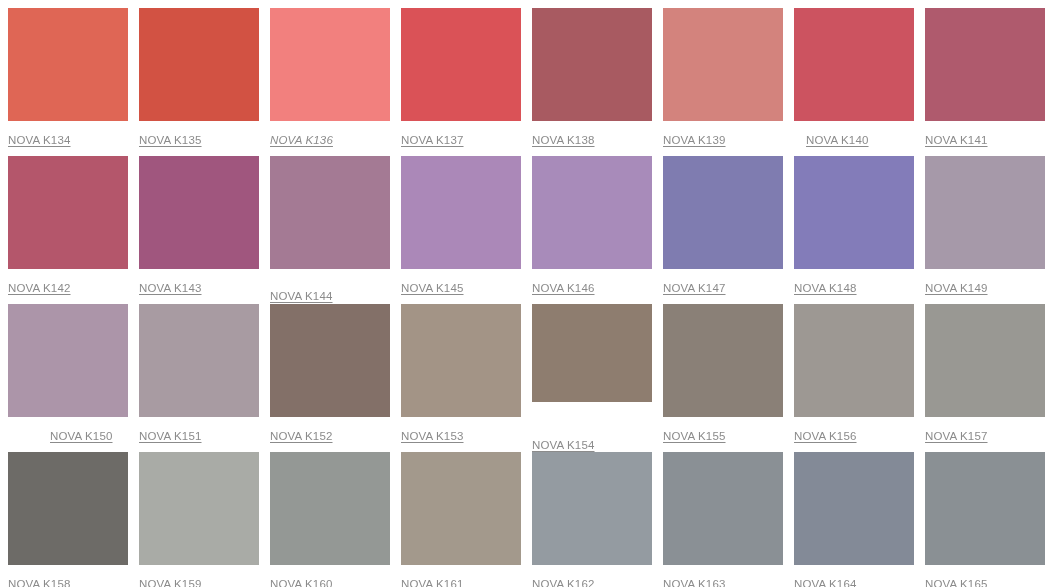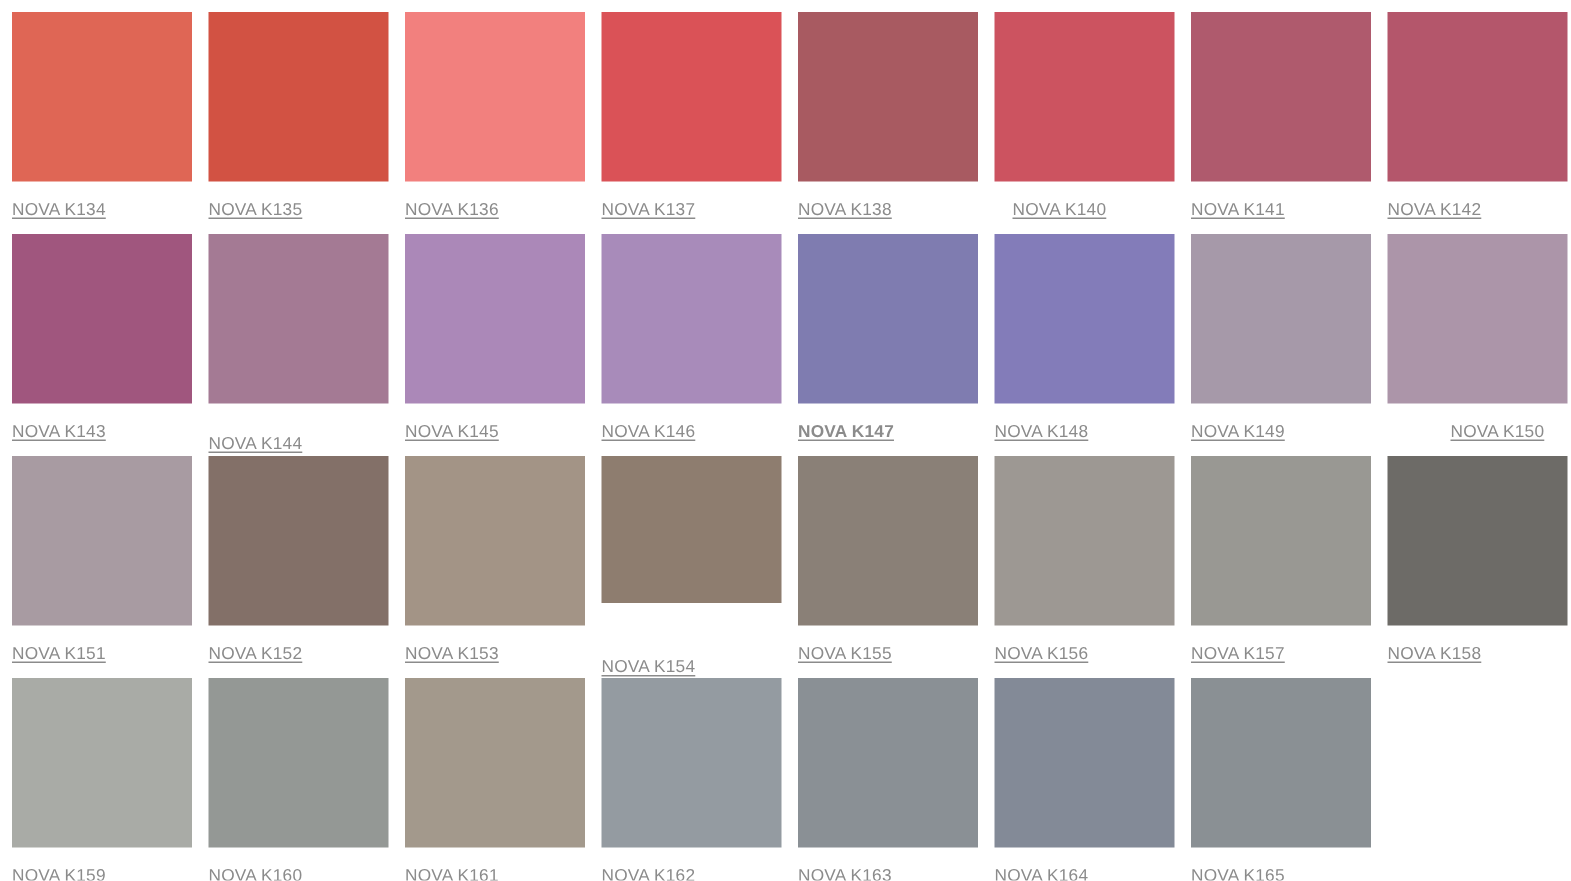--- a/index.html
+++ b/index.html
@@ -55,29 +55,33 @@
     <div class="swatch-cell">
       <div class="swatch-chip" style="background-color: rgb(223, 102, 85);"></div>
       <a class="swatch-label" style="color: rgb(139, 139, 139);">NOVA K134</a>
     </div>
     <div class="swatch-cell">
       <div class="swatch-chip" style="background-color: rgb(210, 82, 67);"></div>
       <a class="swatch-label" style="color: rgb(139, 139, 139);">NOVA K135</a>
     </div>
     <div class="swatch-cell">
       <div class="swatch-chip" style="background-color: rgb(242, 128, 126);"></div>
-      <a class="swatch-label" style="color: rgb(139, 139, 139);">NOVA K136</a>
+      <a class="swatch-label" style="color: rgb(139, 139, 139); font-style: italic;">NOVA K136</a>
     </div>
     <div class="swatch-cell">
       <div class="swatch-chip" style="background-color: rgb(218, 82, 87);"></div>
       <a class="swatch-label" style="color: rgb(139, 139, 139);">NOVA K137</a>
     </div>
     <div class="swatch-cell">
       <div class="swatch-chip" style="background-color: rgb(168, 90, 97);"></div>
       <a class="swatch-label" style="color: rgb(139, 139, 139);">NOVA K138</a>
+    </div>
+    <div class="swatch-cell">
+      <div class="swatch-chip" style="background-color: rgb(211, 131, 125);"></div>
+      <a class="swatch-label" style="color: rgb(139, 139, 139);">NOVA K139</a>
     </div>
     <div class="swatch-cell">
       <div class="swatch-chip" style="background-color: rgb(204, 83, 96);"></div>
       <a class="swatch-label" style="color: rgb(139, 139, 139); margin-left: 12px;">NOVA K140</a>
     </div>
     <div class="swatch-cell">
       <div class="swatch-chip" style="background-color: rgb(175, 90, 109);"></div>
       <a class="swatch-label" style="color: rgb(139, 139, 139);">NOVA K141</a>
     </div>
     <div class="swatch-cell">
@@ -95,21 +99,21 @@
     <div class="swatch-cell">
       <div class="swatch-chip" style="background-color: rgb(171, 136, 184);"></div>
       <a class="swatch-label" style="color: rgb(139, 139, 139);">NOVA K145</a>
     </div>
     <div class="swatch-cell">
       <div class="swatch-chip" style="background-color: rgb(168, 139, 186);"></div>
       <a class="swatch-label" style="color: rgb(139, 139, 139); margin-top: 12px;">NOVA K146</a>
     </div>
     <div class="swatch-cell">
       <div class="swatch-chip" style="background-color: rgb(127, 124, 176);"></div>
-      <a class="swatch-label" style="color: rgb(139, 139, 139); font-weight: bold;">NOVA K147</a>
+      <a class="swatch-label" style="color: rgb(139, 139, 139);">NOVA K147</a>
     </div>
     <div class="swatch-cell">
       <div class="swatch-chip" style="background-color: rgb(131, 124, 185);"></div>
       <a class="swatch-label" style="color: rgb(139, 139, 139);">NOVA K148</a>
     </div>
     <div class="swatch-cell">
       <div class="swatch-chip" style="background-color: rgb(166, 153, 169);"></div>
       <a class="swatch-label" style="color: rgb(139, 139, 139);">NOVA K149</a>
     </div>
     <div class="swatch-cell">

